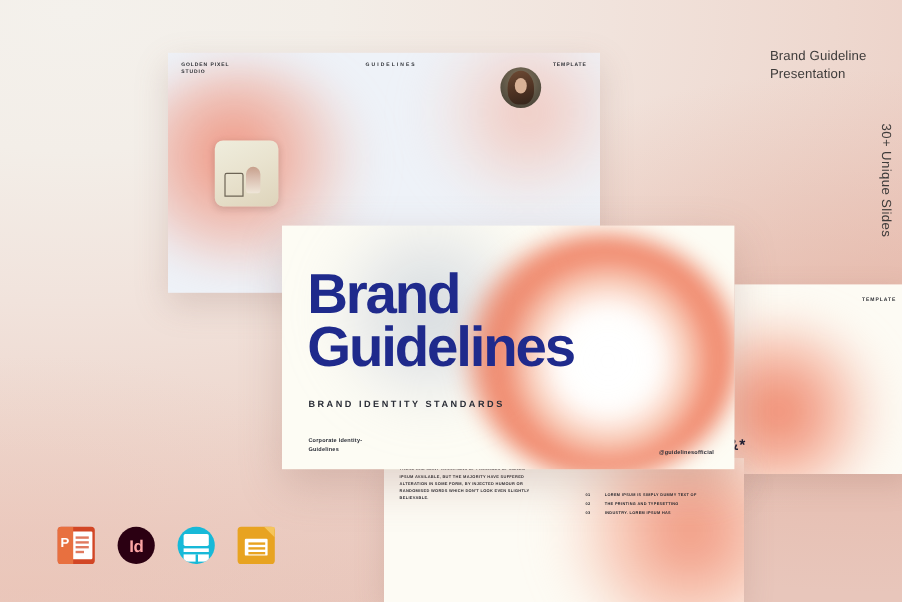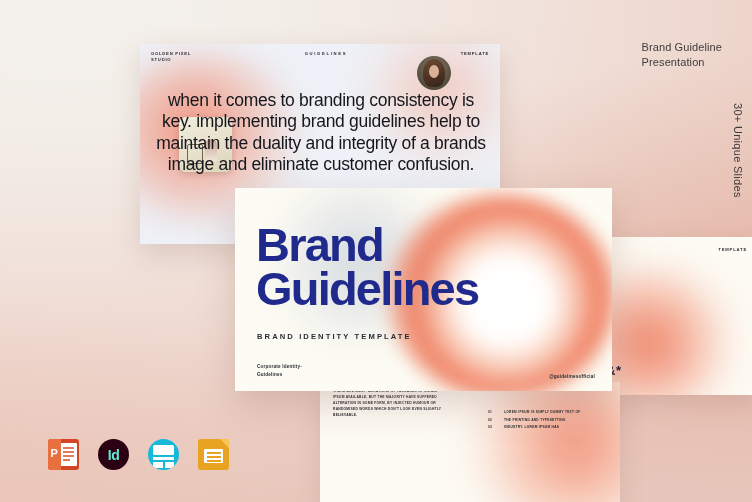--- a/index.html
+++ b/index.html
@@ -227,21 +227,21 @@
   .ppt-shape .pletter {
     position:absolute; left:2.5px; top:9px; font-size:11px; font-weight:700;
     color:#fff; font-family:"Liberation Sans", sans-serif; line-height:1;
   }
 
   .id-shape {
     width:100%; height:100%; border-radius:50%;
     background:#2b0012; display:flex; align-items:center; justify-content:center;
   }
   .id-shape span {
-    font-size:14px; font-weight:700; color:#5eead4;
+    font-size:14px; font-weight:700; color:#fca5a5;
     font-family:"Liberation Sans", sans-serif; line-height:1; letter-spacing:-.5px;
   }
 
   .key-shape {
     width:100%; height:100%; border-radius:50%;
     background:#17b9d8; position:relative; overflow:hidden;
   }
   .key-shape .scr {
     position:absolute; left:5px; top:6px; right:5px; height:10px;
     background:#fff; border-radius:1.5px;
@@ -300,21 +300,20 @@
   <div id="photo-left" class="photo">
     <div class="chair"></div>
     <div class="person"></div>
   </div>
 
   <div id="avatar">
     <div class="hair"></div>
     <div class="face"></div>
   </div>
 
-  <div id="back-body">when it comes to branding consistency is key. implementing brand guidelines help to maintain the duality and integrity of a brands image and eliminate customer confusion.</div>
 
   <div id="photo-bottom" class="photo">
     <div class="b1"></div>
     <div class="b2"></div>
   </div>
 </div>
 
 <div id="slide-right" class="slide">
   <div class="rblur"></div>
   <div class="rtemplate">TEMPLATE</div>
@@ -341,21 +340,21 @@
 </div>
 
 <div id="slide-main" class="slide">
   <div class="mblur-grey"></div>
   <div class="mblur-orange"></div>
 
   <div id="main-title">
     <span class="l1">Brand</span>
     <span class="l2">Guidelines</span>
   </div>
-  <div id="main-sub">BRAND IDENTITY TEMPLATE</div>
+  <div id="main-sub">BRAND IDENTITY STANDARDS</div>
   <div id="main-foot">
     <div>Corporate Identity-</div>
     <div>Guidelines</div>
   </div>
   <div id="main-handle">@guidelinesofficial</div>
 </div>
 
 <div id="app-icons">
   <div class="app-icon">
     <div class="ppt-shape">

